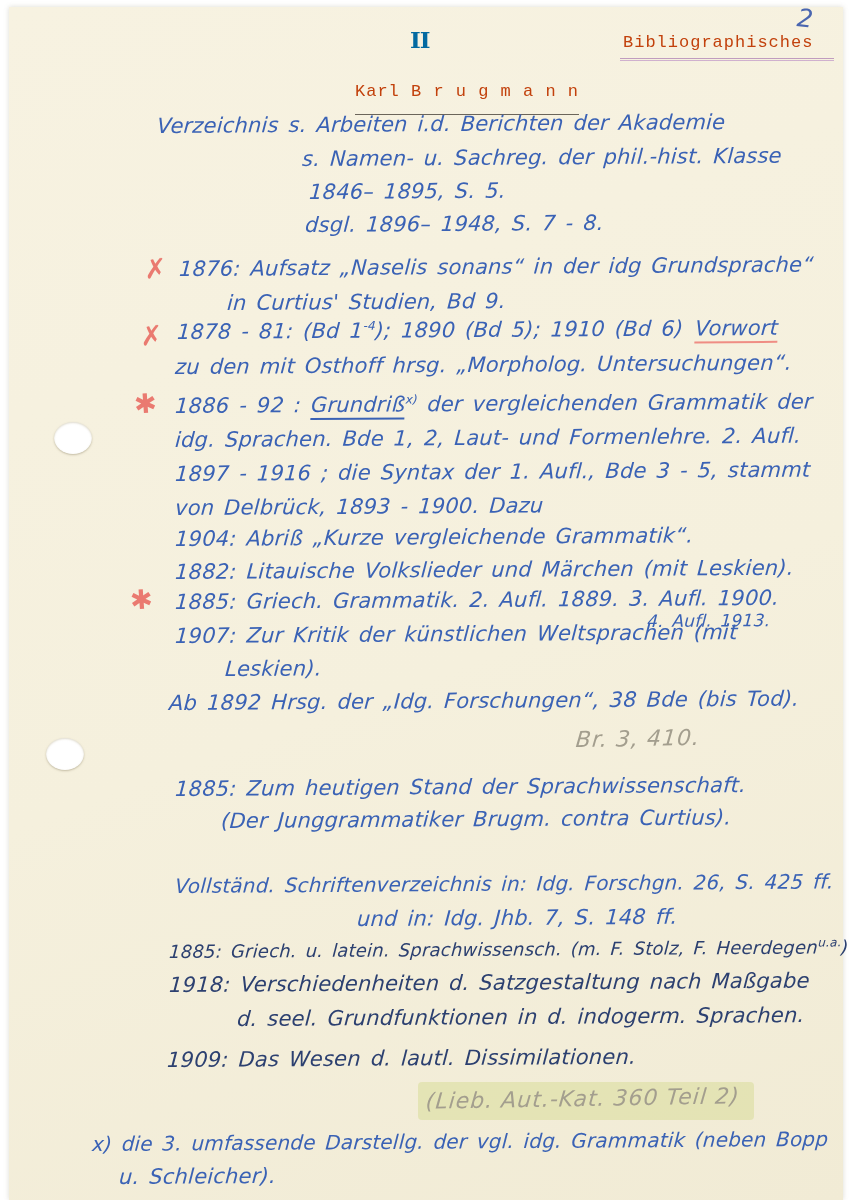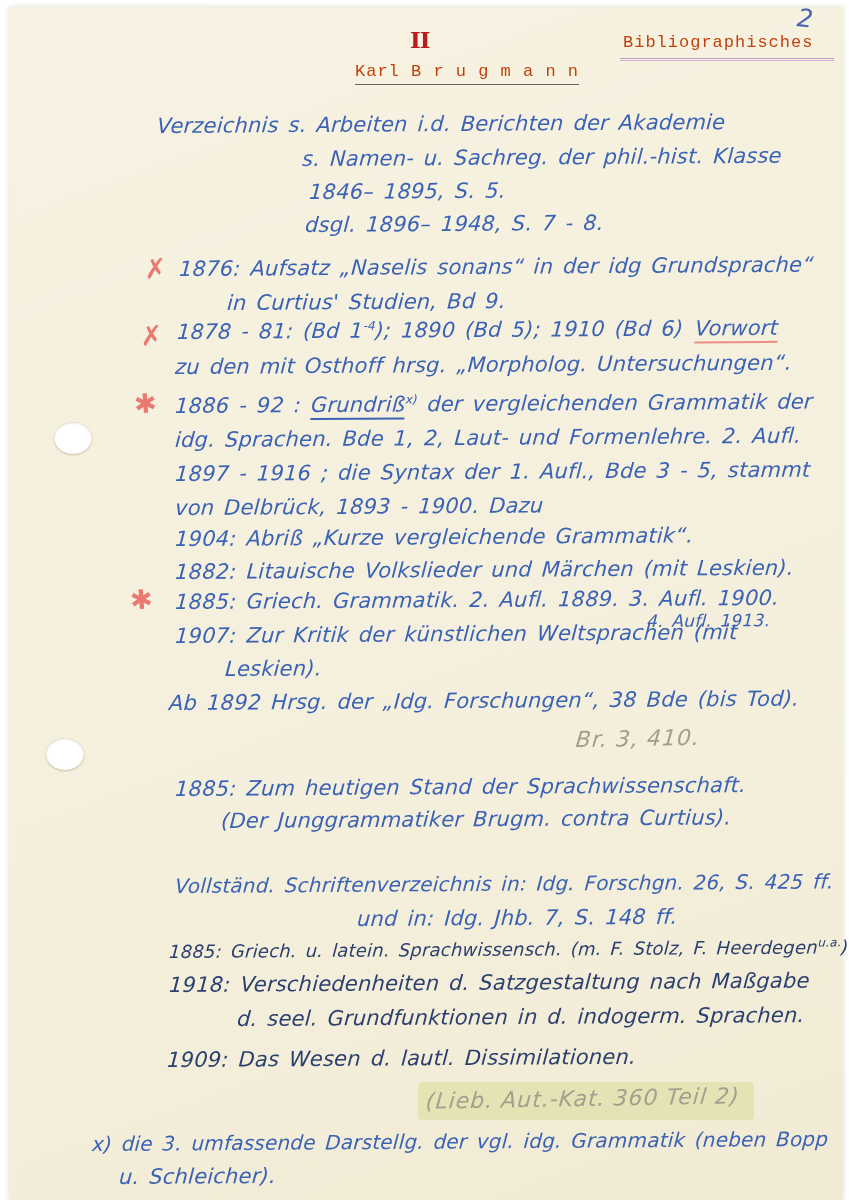--- a/index.html
+++ b/index.html
@@ -8,31 +8,31 @@
   .paper{position:absolute;left:9px;top:7px;width:834px;height:1193px;
          background:linear-gradient(160deg,#f7f2e1 0%,#f5f0dd 55%,#f1ebd5 100%);
          box-shadow:0 0 5px rgba(120,110,80,0.25);}
   .content{position:absolute;left:0;top:0;width:849px;height:1200px;}
 
   .abs{position:absolute;white-space:nowrap;}
 
   
   .typed{font-family:"Liberation Mono","DejaVu Sans Mono",monospace;color:#c2410c;
          font-size:17px;letter-spacing:1px;}
-  .title-underline{border-bottom:1.6px solid #6b655a;padding-bottom:3px;letter-spacing:1px;}
+  .title-underline{border-bottom:1.6px solid #6b655a;padding-bottom:13px;letter-spacing:1px;margin-top:20px;}
 
   
   .hw{font-family:"DejaVu Sans",sans-serif;font-style:italic;color:#3a62b5;
       font-size:21px;letter-spacing:0.2px;word-spacing:3px;
       transform:rotate(-0.4deg) skewX(-4deg);transform-origin:left top;}
   .hw-dark{color:#2c4070;}
   .hw-sm{font-size:17px;}
   .hw sup{font-size:12px;font-style:italic;}
 
-  .ink-head{font-family:"DejaVu Serif",serif;font-weight:bold;color:#b91c1c;font-size:23px;
+  .ink-head{font-family:"DejaVu Serif",serif;font-weight:bold;color:#0369a1;font-size:23px;
             letter-spacing:-1px;}
   .page-num{font-family:"DejaVu Sans",sans-serif;font-style:italic;color:#4a66b0;
             font-size:25px;transform:rotate(6deg);}
 
   .pencil{font-family:"DejaVu Sans",sans-serif;font-style:italic;color:#a39e8e;
           font-size:22px;letter-spacing:1px;transform:rotate(-1deg) skewX(-6deg);}
   .hl-green{position:absolute;background:rgba(210,218,140,0.45);border-radius:4px;}
 
   .marker{font-family:"DejaVu Sans",sans-serif;color:#ea7a70;font-weight:bold;
           font-size:27px;font-style:italic;transform:rotate(-4deg);}

